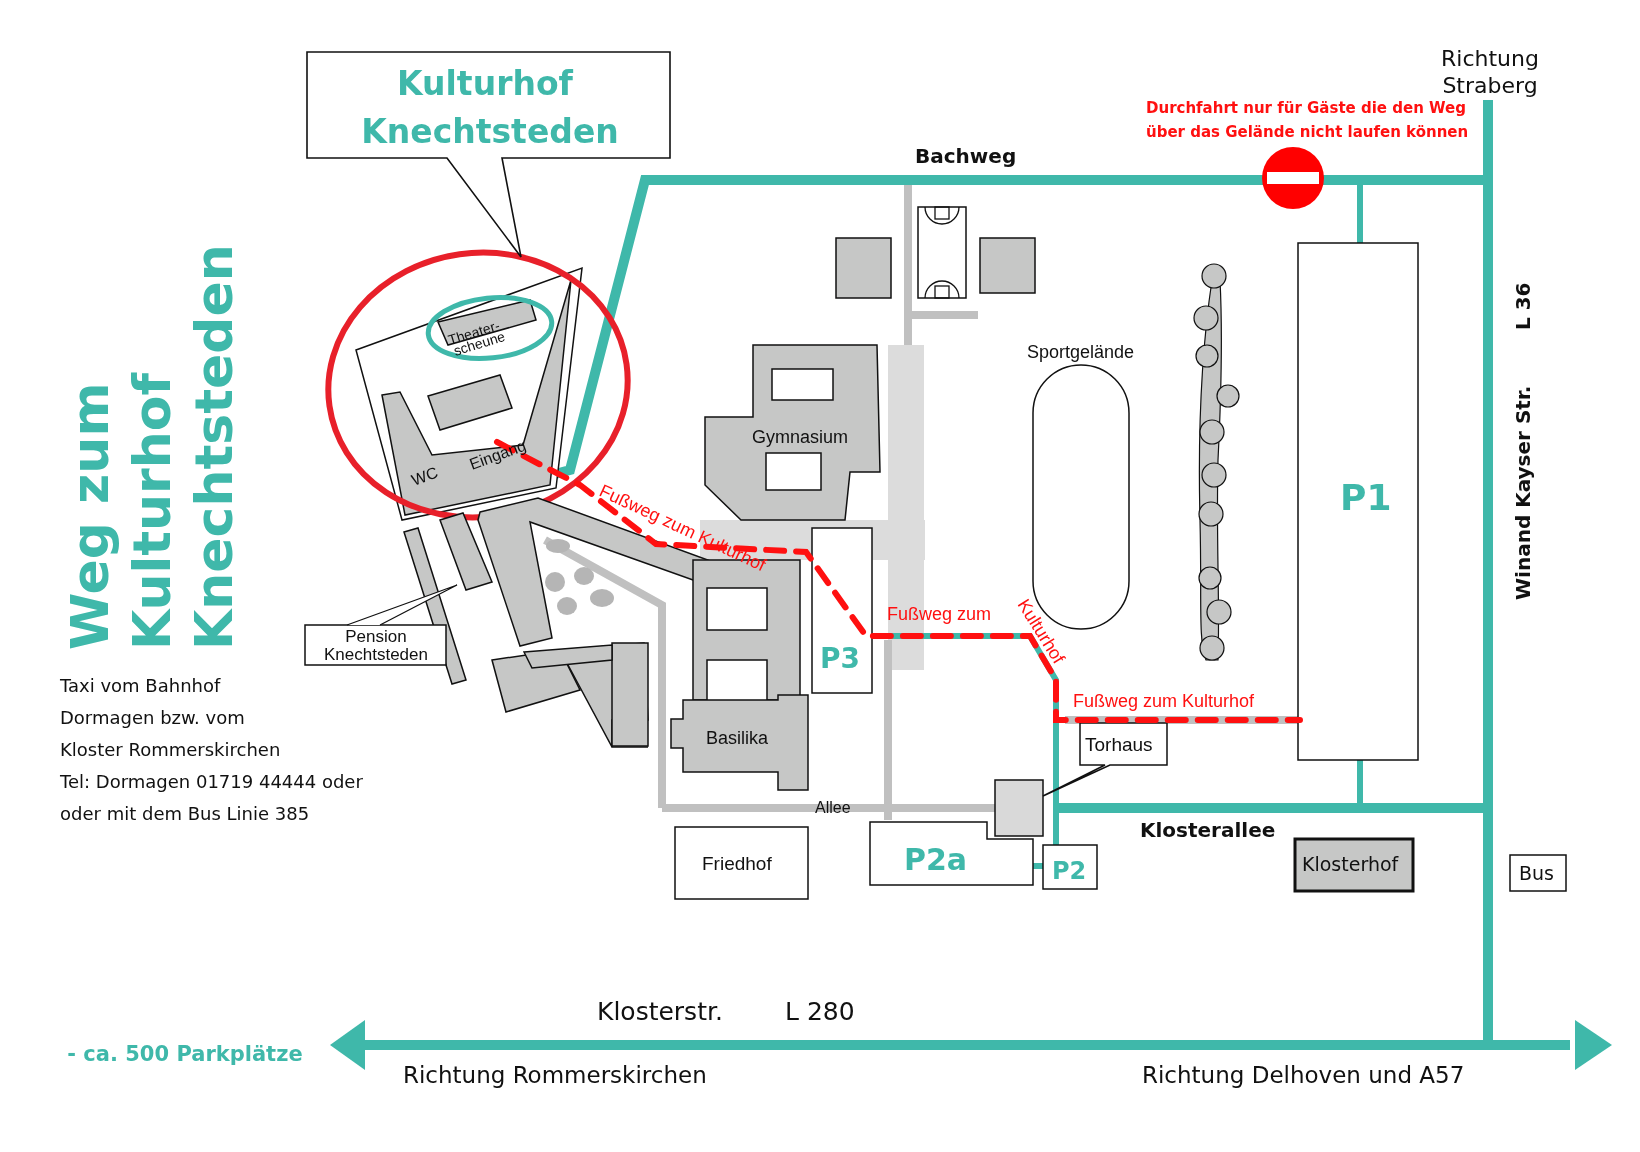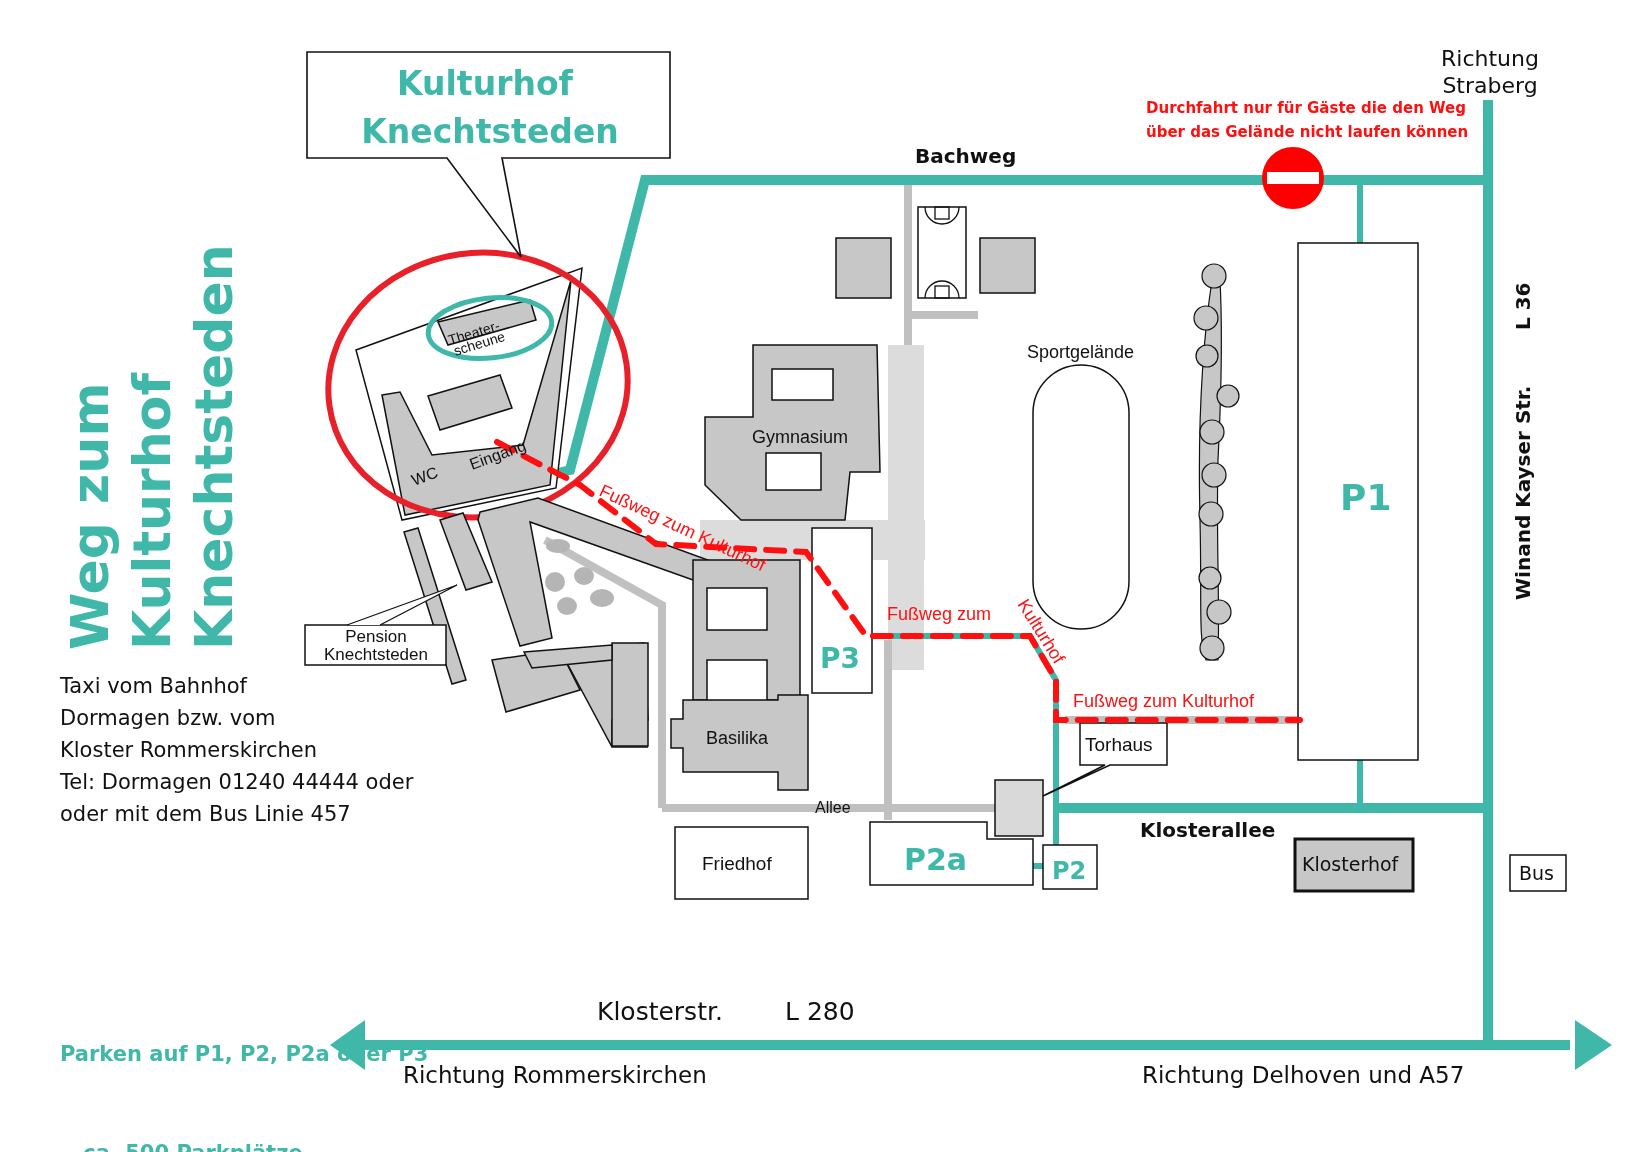--- a/index.html
+++ b/index.html
@@ -9,21 +9,21 @@
   .bold { font-family: "DejaVu Sans", "Liberation Sans", sans-serif; font-weight:bold; }
   .cal { font-family: "DejaVu Sans", "Liberation Sans", sans-serif; }
   .teal { fill:#3fb8aa; }
   .red { fill:#ff1010; }
   .bldg { fill:#c6c7c6; stroke:#111; stroke-width:1.5; }
   .box { fill:#fff; stroke:#111; stroke-width:1.5; }
   .road { stroke:#3fb8aa; stroke-width:10; fill:none; }
   .road-thin { stroke:#3fb8aa; stroke-width:6; fill:none; }
   .grey-path { stroke:#c0c0c0; stroke-width:8; fill:none; }
   .walk { stroke:#ff1010; stroke-width:6; fill:none; stroke-dasharray:18 12; stroke-linecap:round; }
-  .side-text { position:absolute; font-family:"DejaVu Sans","Liberation Sans",sans-serif; font-size:21px; line-height:32px; color:#111; }
+  .side-text { position:absolute; font-family:"DejaVu Sans","Liberation Sans",sans-serif; font-size:18px; line-height:32px; color:#111; }
   .park-text { position:absolute; font-family:"DejaVu Sans","Liberation Sans",sans-serif; font-weight:bold; color:#3fb8aa; font-size:21px; line-height:33px; }
 </style>
 </head>
 <body>
 
 <svg width="1640" height="1152" viewBox="0 0 1640 1152">
 
   <rect x="888" y="345" width="36" height="325" fill="#dcdcdc"></rect>
   <rect x="700" y="520" width="225" height="40" fill="#dcdcdc"></rect>
 
@@ -201,20 +201,19 @@
   <g transform="translate(1017,604) rotate(58)">
     <text class="sans red" font-size="18" x="0" y="0">Kulturhof</text>
   </g>
   <text class="sans red" font-size="18" x="1073" y="707">Fußweg zum Kulturhof</text>
 </svg>
 
 <div class="side-text" style="left:60px; top:670px;">
   <div>Taxi vom Bahnhof</div>
   <div>Dormagen bzw. vom</div>
   <div>Kloster Rommerskirchen</div>
-  <div>Tel: Dormagen 01240 44444 oder</div>
-  <div>oder mit dem Bus Linie 457</div>
+  <div>Tel: Dormagen 01719 44444 oder</div>
+  <div>oder mit dem Bus Linie 385</div>
 </div>
 
 <div class="park-text" style="left:60px; top:972px; white-space:pre;">
-  <div>Parken auf P1, P2, P2a oder P3</div>
   <div> - ca. 500 Parkplätze</div>
 </div>
 
 </body></html>

